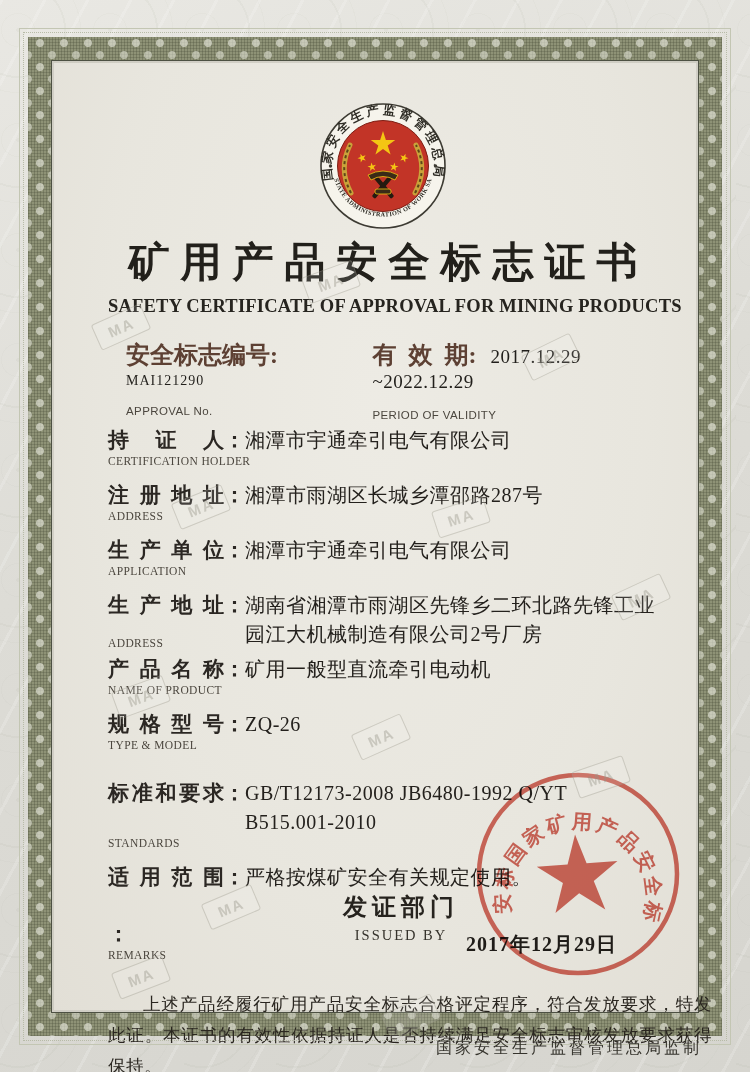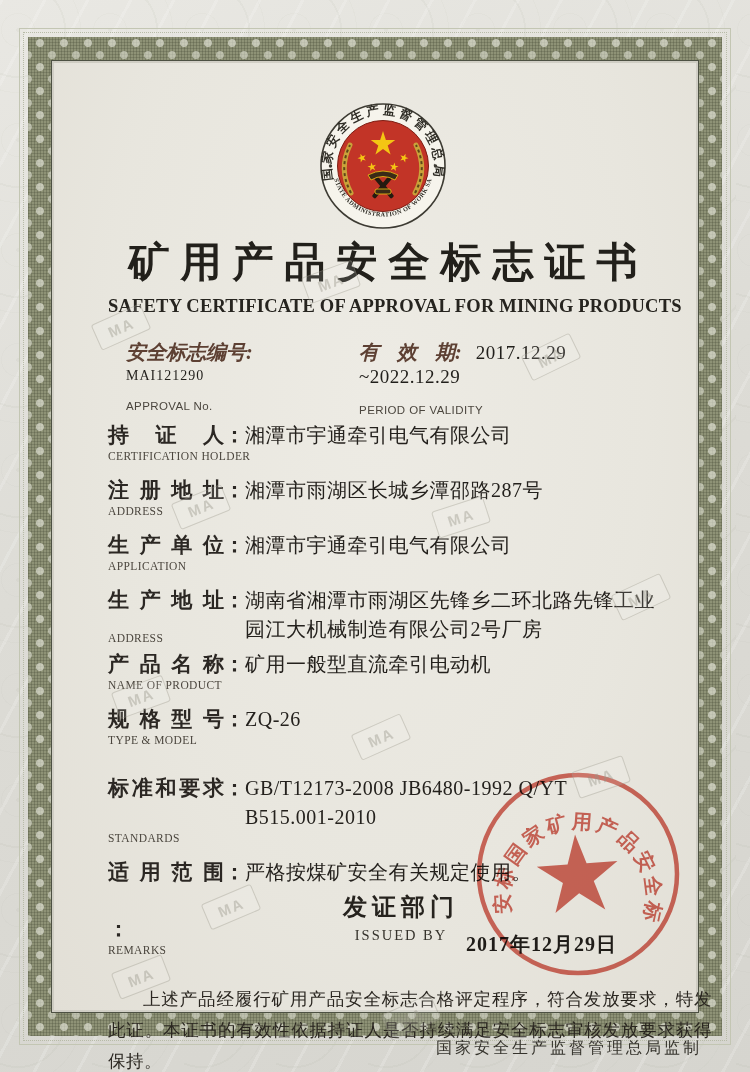--- a/index.html
+++ b/index.html
@@ -52,21 +52,21 @@
   .cert-title{
     text-align:center;font-size:41px;font-weight:bold;color:#22201b;
     letter-spacing:11px;text-indent:11px;white-space:nowrap;
   }
   .cert-subtitle{
     text-align:center;margin-top:6px;font-size:18.5px;font-weight:bold;color:#26241f;
     letter-spacing:.2px;white-space:nowrap;
   }
   
   .approval-row{display:flex;margin-top:22px;}
-  .ap-label,.vl-label{font-size:20px;font-weight:bold;color:#5d4033;font-style:italic;}
+  .ap-label,.vl-label{font-size:24px;font-weight:bold;color:#5d4033;}
   .ap-block{margin-left:18px;}
   .vl-block{margin-left:34px;}
   .vl-label{display:inline-block;width:96px;text-align:justify;text-align-last:justify;}
   .sub-en{font-size:11.5px;color:#4b463e;letter-spacing:.4px;line-height:13px;margin-top:16px;
           font-family:Liberation Sans, sans-serif;}
   .ap-val{font-size:14px;color:#211f1b;letter-spacing:1px;font-weight:500;}
   .vl-val{font-size:19px;color:#211f1b;letter-spacing:.5px;font-weight:500;margin-left:10px;}
   
   .fields{margin-top:4px;}
   .field{position:relative;padding-bottom:14px;}

